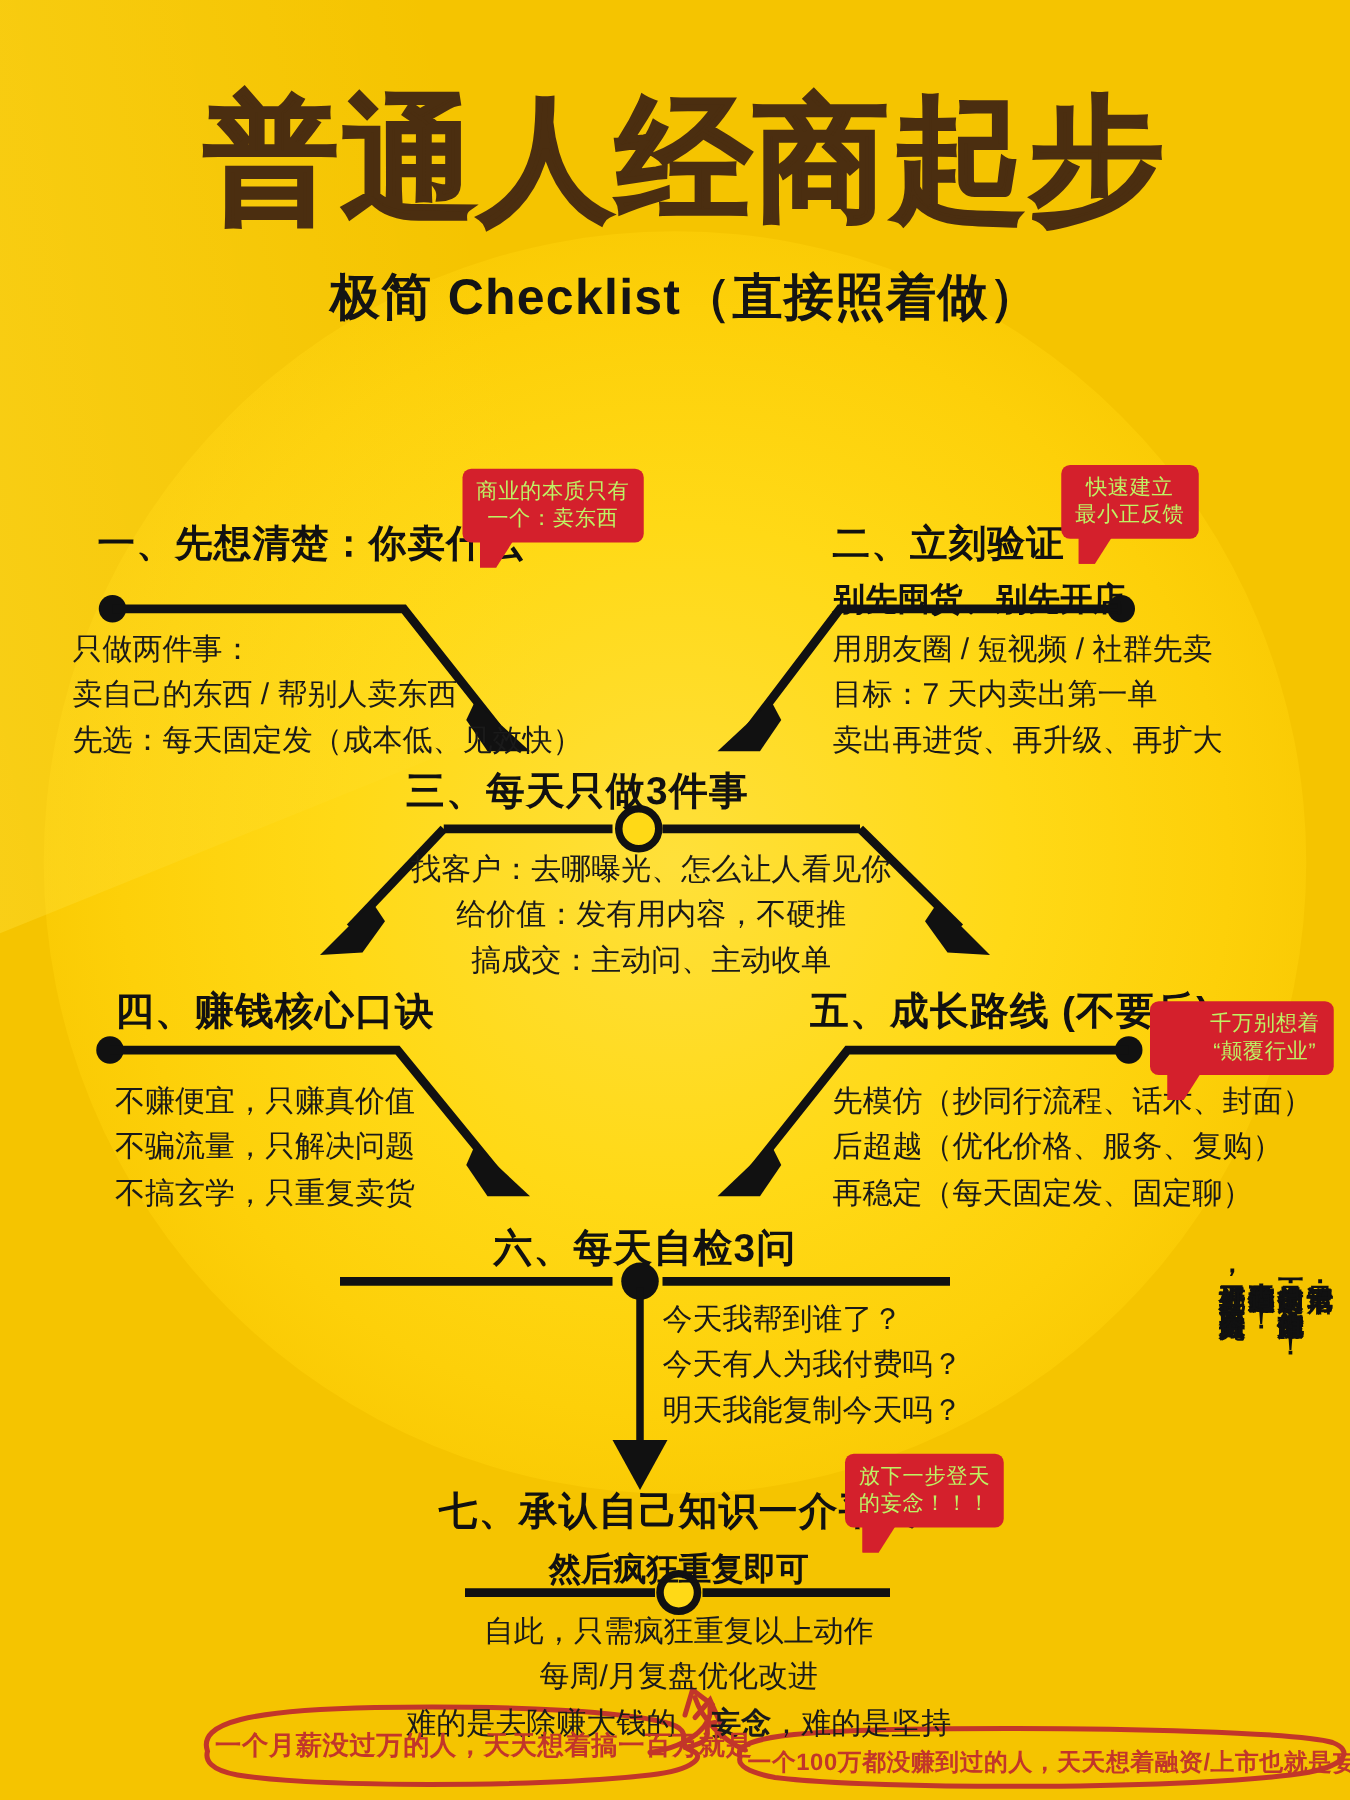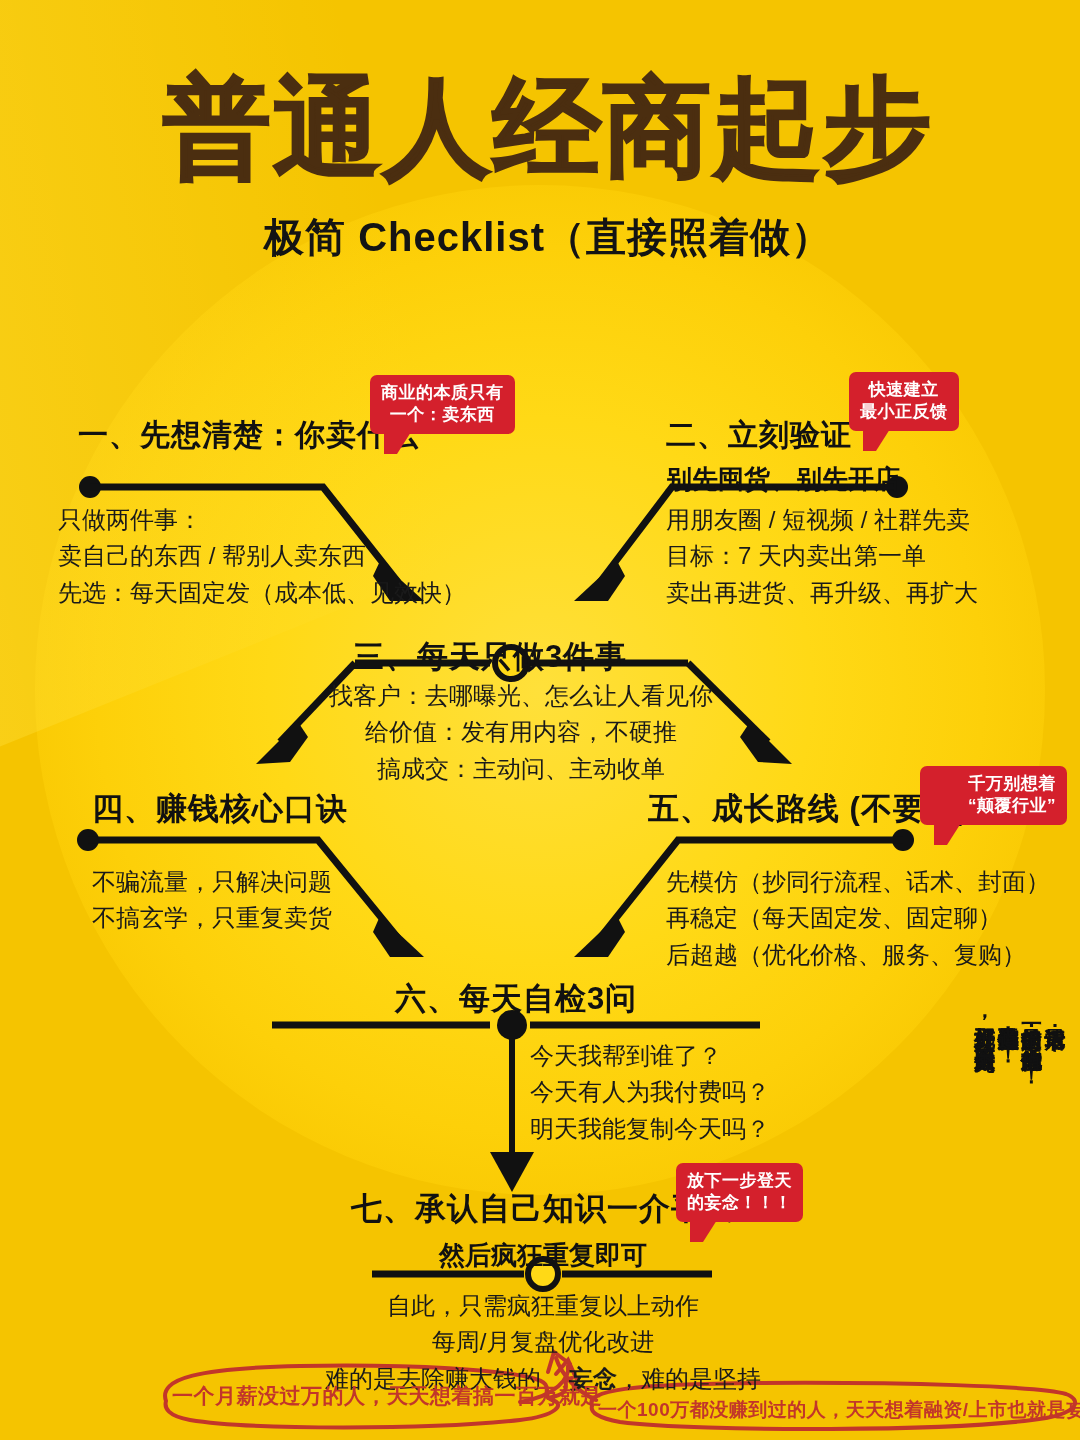--- a/index.html
+++ b/index.html
@@ -101,23 +101,23 @@
   }
   .body-line b { font-weight: 900; margin-left: 28px; }
 
   .ta-l { text-align: left; }
   .ta-c { text-align: center; }
 
   
   .bubble {
     position: absolute;
     background: #D4202C;
-    color: #ffffff;
+    color: #bef264;
     font-size: 17px;
-    font-weight: 700;
+    font-weight: 400;
     line-height: 1.28;
     padding: 7px 11px 8px 11px;
     border-radius: 7px;
     text-align: center;
     white-space: nowrap;
     letter-spacing: 0.5px;
   }
   .bubble::after {
     content: "";
     position: absolute;
@@ -271,46 +271,47 @@
     <div class="h-title">二、立刻验证：</div>
     <div class="h-sub">别先囤货、别先开店</div>
   </div>
   <div class="blk ta-l" style="left:666px; top:502px; width:380px;">
     <div class="body-line">用朋友圈 / 短视频 / 社群先卖</div>
     <div class="body-line">目标：7 天内卖出第一单</div>
     <div class="body-line">卖出再进货、再升级、再扩大</div>
   </div>
   <div class="bubble tail-l" style="left:849px; top:372px;">快速建立<br>最小正反馈</div>
 
-  <div class="blk ta-c" style="left:0; top:636px; width:924px;margin-left:28px;">
+  <div class="blk ta-c" style="left:0; top:612px; width:924px;">
     <div class="h-title big">三、每天只做3件事</div>
   </div>
   <div class="blk ta-l" style="left:92px; top:788px; width:380px;">
     <div class="h-title big">四、赚钱核心口诀</div>
   </div>
 
   <div class="blk ta-c" style="left:0; top:678px; width:1042px;">
     <div class="body-line">找客户：去哪曝光、怎么让人看见你</div>
     <div class="body-line">给价值：发有用内容，不硬推</div>
     <div class="body-line">搞成交：主动问、主动收单</div>
   </div>
   <div class="blk ta-l" style="left:92px; top:864px; width:380px;">
+    <div class="body-line">不赚便宜，只赚真价值</div>
     <div class="body-line">不骗流量，只解决问题</div>
     <div class="body-line">不搞玄学，只重复卖货</div>
   </div>
 
   <div class="blk ta-l" style="left:648px; top:788px; width:400px;">
     <div class="h-title big">五、成长路线 (不要反)</div>
   </div>
   <div class="blk ta-l" style="left:666px; top:864px; width:400px;">
     <div class="body-line">先模仿（抄同行流程、话术、封面）</div>
+    <div class="body-line">后超越（优化价格、服务、复购）</div>
     <div class="body-line">再稳定（每天固定发、固定聊）</div>
-    <div class="body-line">后超越（优化价格、服务、复购）</div>
-  </div>
-  <div class="bubble tail-l" style="left:920px; top:766px;padding-left:48px;">千万别想着<br>“颠覆行业”</div>
+  </div>
+  <div class="bubble tail-l" style="left:920px; top:801px;padding-left:48px;">千万别想着<br>“颠覆行业”</div>
 
   <div class="blk ta-c" style="left:0; top:978px; width:1032px;">
     <div class="h-title big">六、每天自检3问</div>
   </div>
   <div class="blk ta-l" style="left:530px; top:1038px; width:400px;">
     <div class="body-line">今天我帮到谁了？</div>
     <div class="body-line">今天有人为我付费吗？</div>
     <div class="body-line">明天我能复制今天吗？</div>
   </div>
 

